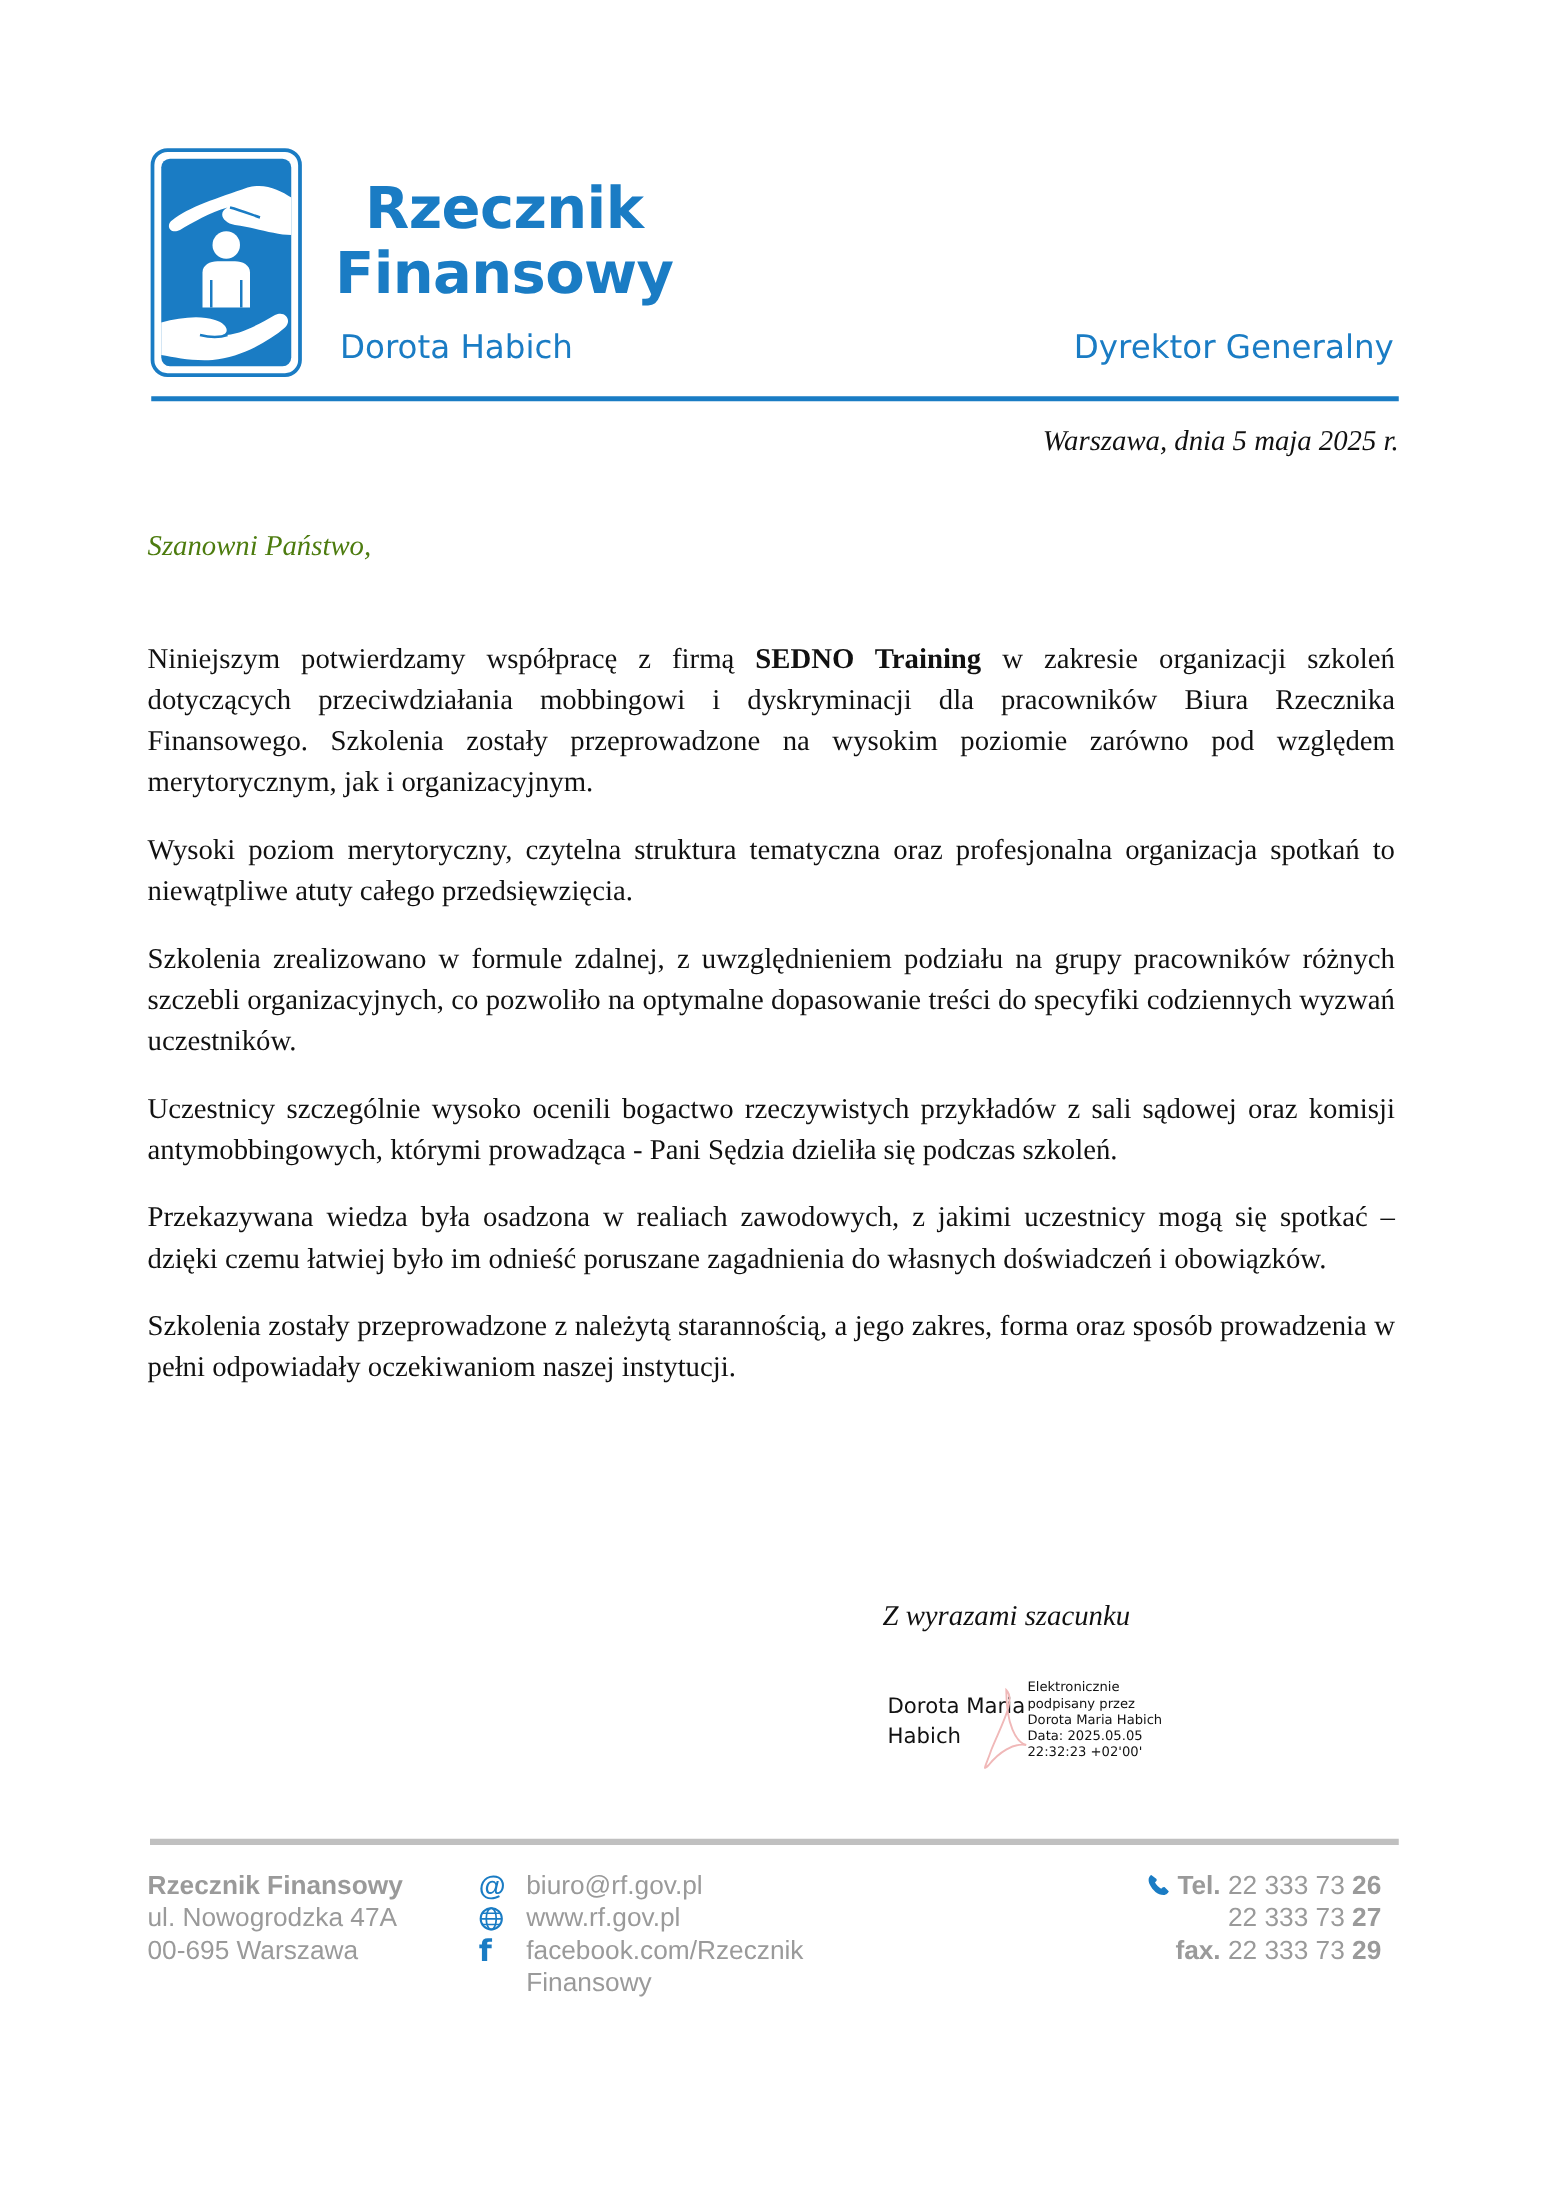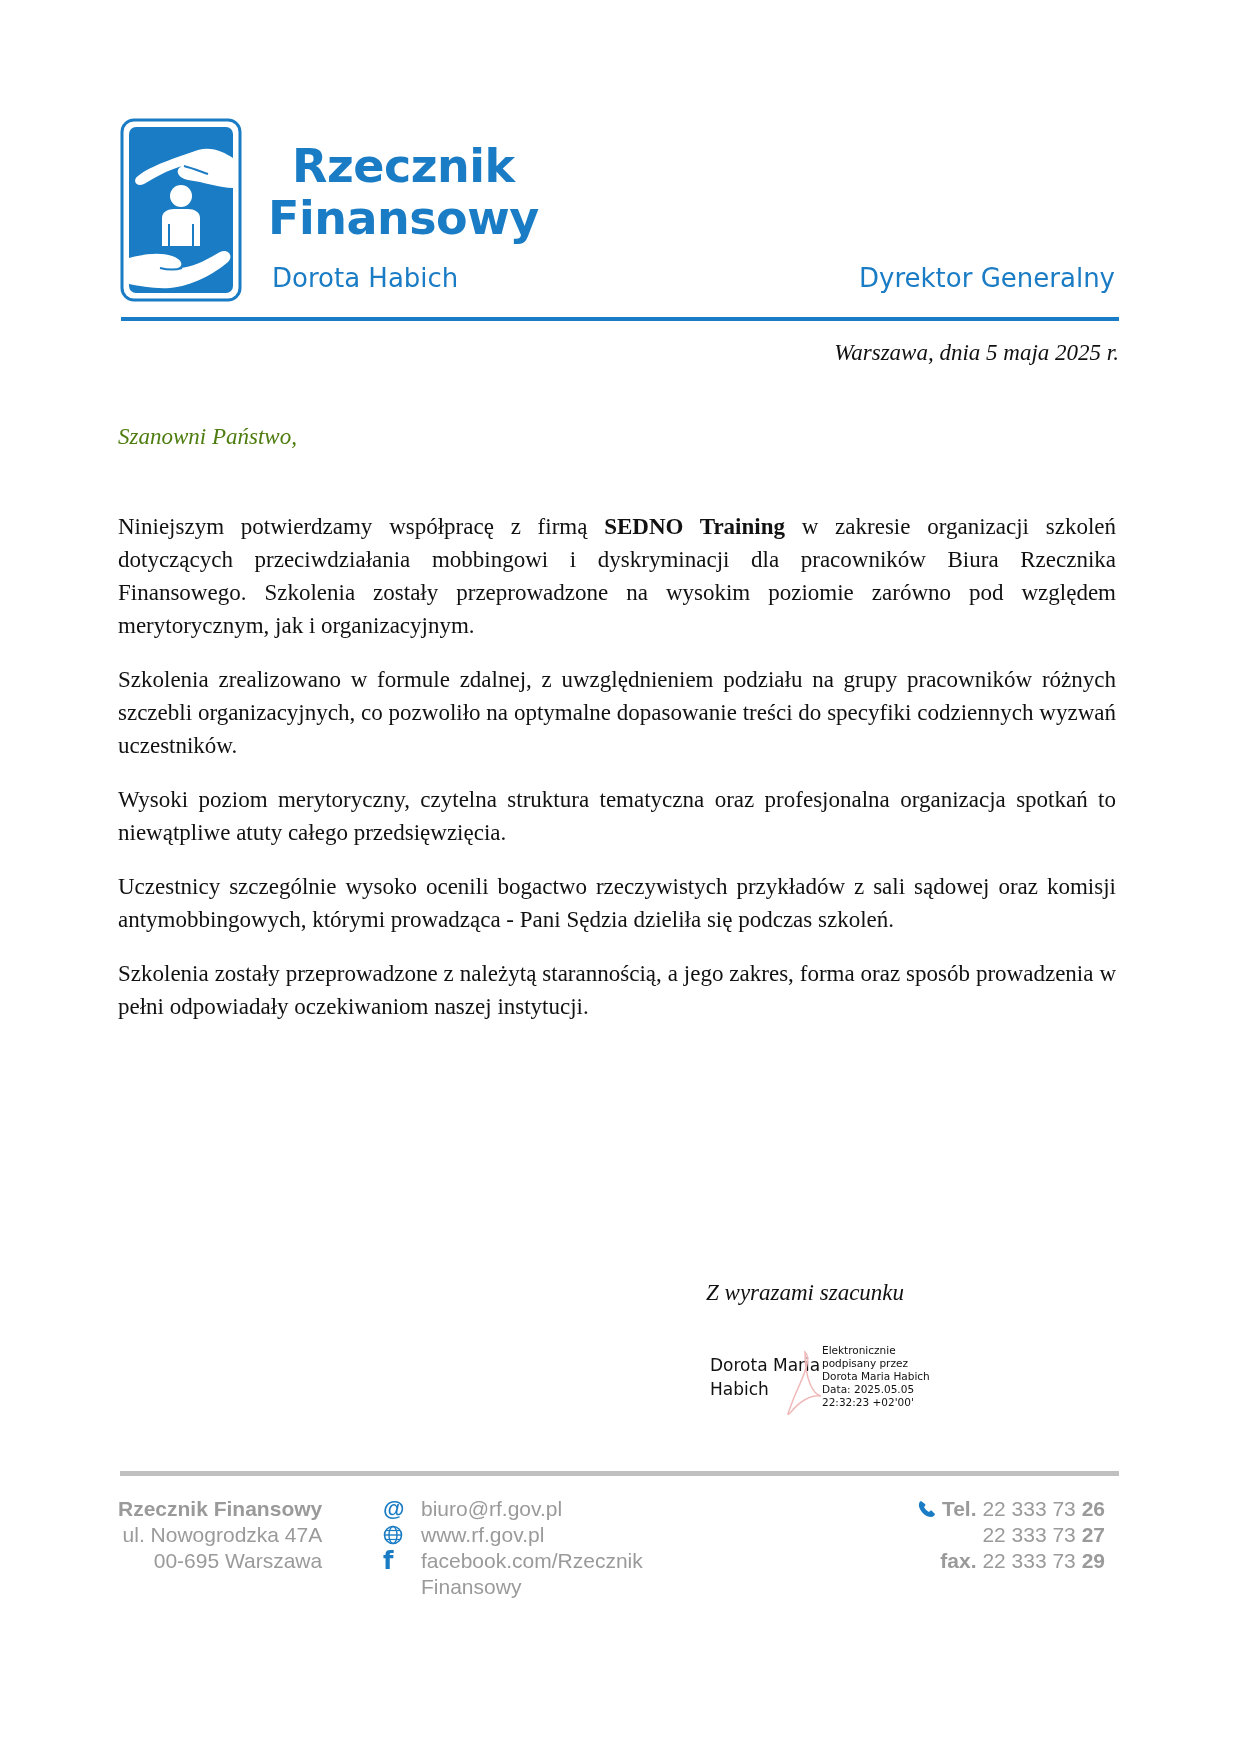--- a/index.html
+++ b/index.html
@@ -14,21 +14,21 @@
     .salutation { left: 118px; top: 424px; font-family: "Liberation Serif", serif; font-style: italic; font-size: 23px; color: #4d7c0f; }
     .body { left: 118px; top: 510px; width: 998px; font-family: "Liberation Serif", serif; font-size: 23px; line-height: 33px; color: #111; }
     .body p { margin: 0 0 21px 0; text-align: justify; }
     .body b { font-weight: bold; }
     .closing { left: 706px; top: 1280px; font-family: "Liberation Serif", serif; font-style: italic; font-size: 23px; color: #111; }
     .sig-name { left: 710px; top: 1353px; font-family: "DejaVu Sans", sans-serif; font-size: 17px; line-height: 24px; color: #111; }
     .sig-mark { left: 783px; top: 1350px; width: 40px; height: 70px; }
     .sig-details { left: 822px; top: 1344px; font-family: "DejaVu Sans", sans-serif; font-size: 10.5px; line-height: 13px; color: #111; }
     .footer-line { left: 120px; top: 1471px; width: 999px; height: 5px; background: #c0c0c0; }
     .footer { font-family: "Liberation Sans", sans-serif; font-size: 21px; line-height: 26px; color: #9a9a9a; }
-    .f-addr { left: 118px; top: 1496px; text-align: right; }
+    .f-addr { left: 118px; top: 1496px; }
     .f-addr .bold { font-weight: bold; }
     .f-contact { left: 383px; top: 1496px; }
     .f-contact .row { display: flex; align-items: flex-start; }
     .f-contact .ico { width: 38px; color: #1a7cc4; display: inline-flex; justify-content: flex-start; align-items: center; height: 26px; }
     .f-phone { right: 136px; top: 1496px; text-align: right; }
     .f-phone .bold { font-weight: bold; }
   </style>
 </head>
 <body>
 
@@ -55,23 +55,24 @@
 </div>
 <div class="abs brand-name">Dorota Habich</div>
 <div class="abs brand-role">Dyrektor Generalny</div>
 <div class="abs header-line"></div>
 
 <div class="abs date">Warszawa, dnia 5 maja 2025 r.</div>
 <div class="abs salutation">Szanowni Państwo,</div>
 
 <div class="abs body">
   <p><span>Niniejszym potwierdzamy współpracę z firmą </span><b>SEDNO Training</b><span> w zakresie organizacji szkoleń dotyczących przeciwdziałania mobbingowi i dyskryminacji dla pracowników Biura Rzecznika Finansowego. Szkolenia zostały przeprowadzone na wysokim poziomie zarówno pod względem merytorycznym, jak i organizacyjnym.</span></p>
+  <p>Wysoki poziom merytoryczny, czytelna struktura tematyczna oraz profesjonalna organizacja spotkań to niewątpliwe atuty całego przedsięwzięcia.</p>
   <p>Szkolenia zrealizowano w formule zdalnej, z uwzględnieniem podziału na grupy pracowników różnych szczebli organizacyjnych, co pozwoliło na optymalne dopasowanie treści do specyfiki codziennych wyzwań uczestników.</p>
-  <p>Wysoki poziom merytoryczny, czytelna struktura tematyczna oraz profesjonalna organizacja spotkań to niewątpliwe atuty całego przedsięwzięcia.</p>
   <p>Uczestnicy szczególnie wysoko ocenili bogactwo rzeczywistych przykładów z sali sądowej oraz komisji antymobbingowych, którymi prowadząca - Pani Sędzia dzieliła się podczas szkoleń.</p>
+  <p>Przekazywana wiedza była osadzona w realiach zawodowych, z jakimi uczestnicy mogą się spotkać – dzięki czemu łatwiej było im odnieść poruszane zagadnienia do własnych doświadczeń i obowiązków.</p>
   <p>Szkolenia zostały przeprowadzone z należytą starannością, a jego zakres, forma oraz sposób prowadzenia w pełni odpowiadały oczekiwaniom naszej instytucji.</p>
 </div>
 
 <div class="abs closing">Z wyrazami szacunku</div>
 
 <div class="abs sig-name">
   <div>Dorota Maria</div>
   <div>Habich</div>
 </div>
 <div class="abs sig-mark">

